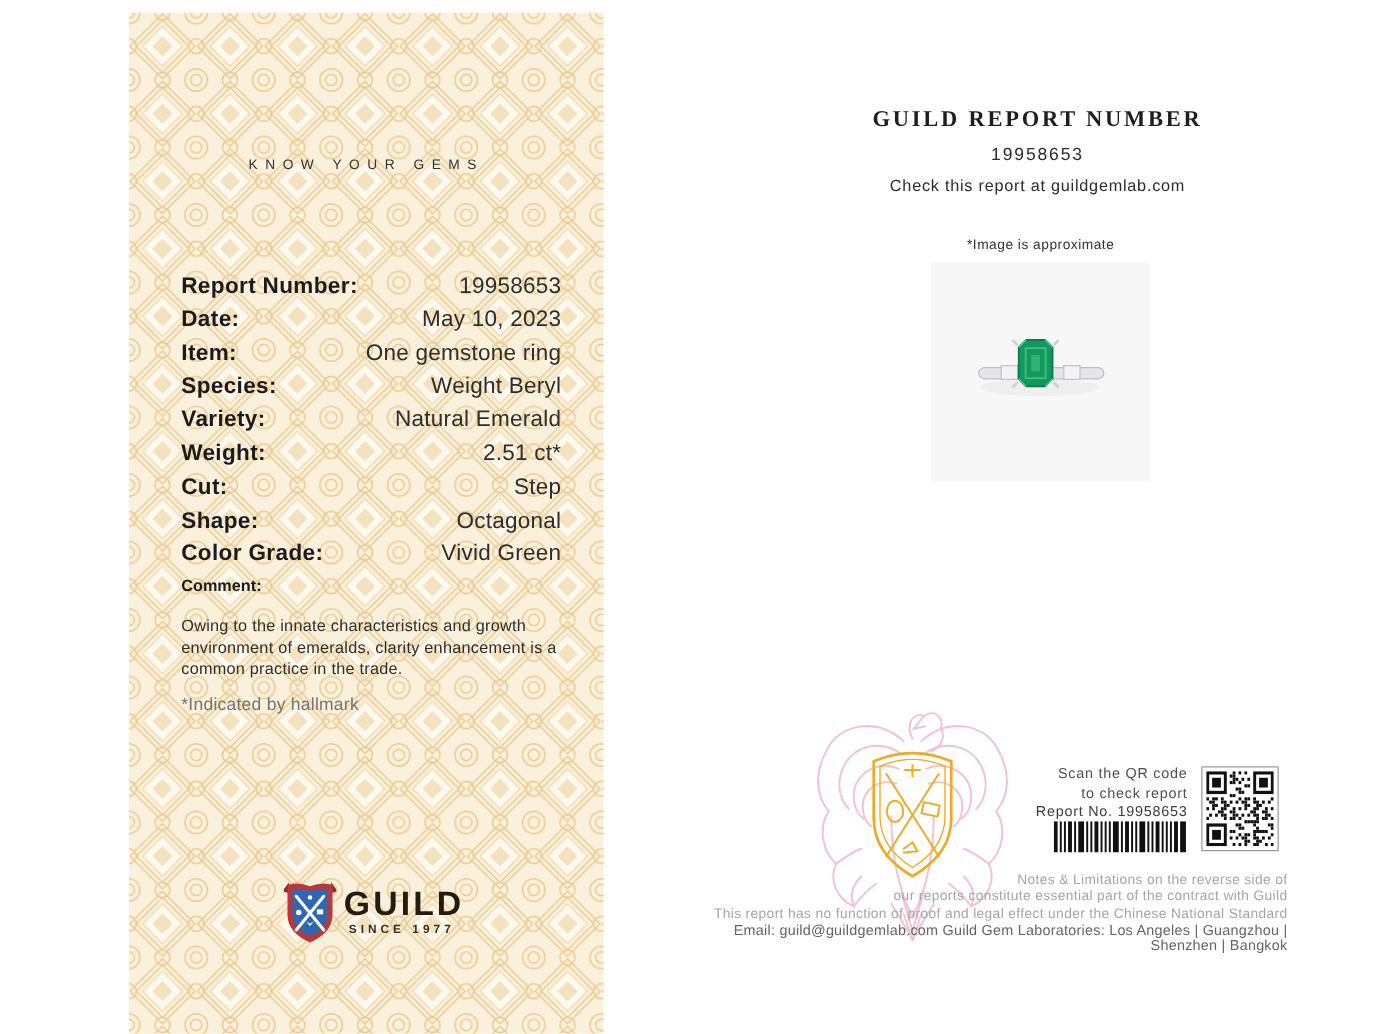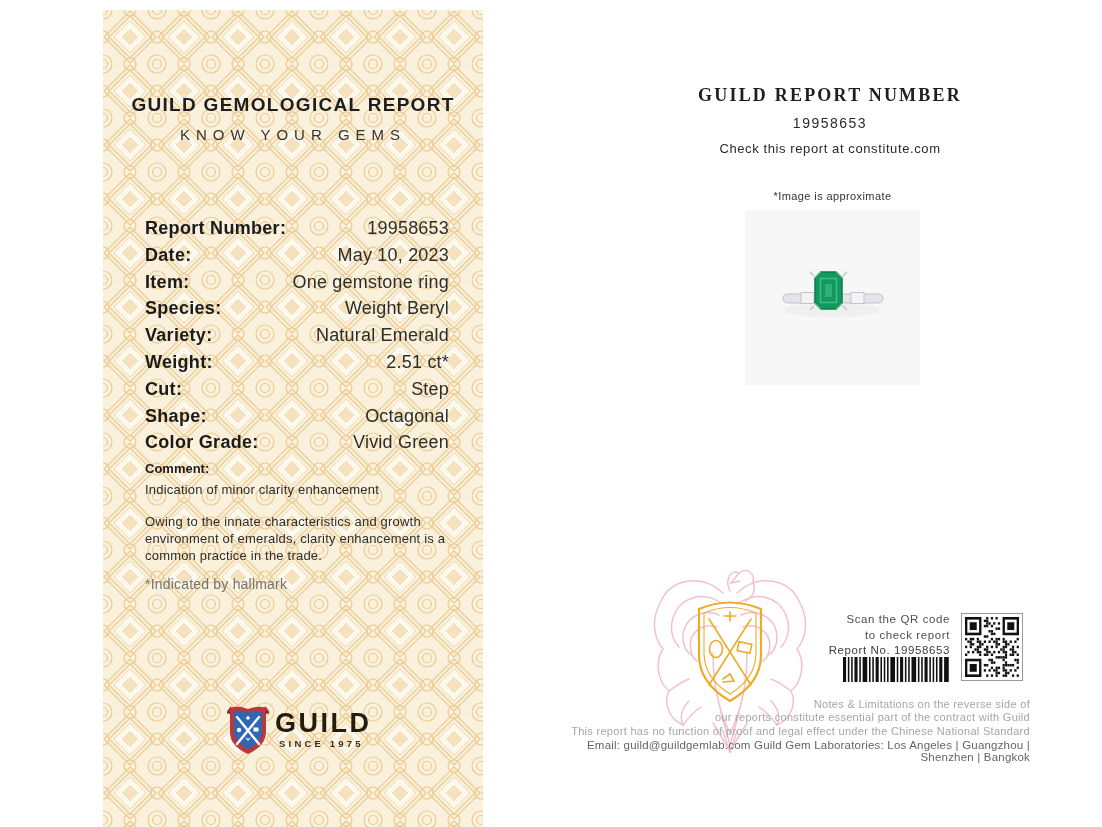--- a/index.html
+++ b/index.html
@@ -8,21 +8,21 @@
   .abs { position:absolute; }
 
   
   #left-panel { left:103px; top:10px; width:380px; height:817px; }
   #pattern-bg { position:absolute; left:0; top:0; width:100%; height:100%; }
   .panel-content { position:absolute; left:0; top:0; width:100%; height:100%; }
 
   .cert-title { position:absolute; top:84px; left:0; width:100%; text-align:center;
                 font-size:19px; font-weight:bold; letter-spacing:1.3px; color:#1e1e1e; }
   .cert-subtitle { position:absolute; top:116px; left:0; width:100%; text-align:center;
-                   font-size:15px; letter-spacing:6px; color:#333; }
+                   font-size:11px; letter-spacing:6px; color:#333; }
 
   .fields { position:absolute; top:208px; left:42px; right:34px; }
   .row { display:flex; justify-content:space-between; height:26.8px; font-size:18px; }
   .lbl { font-weight:bold; color:#1b1b1b; letter-spacing:0.3px; }
   .val { color:#2d2d2d; letter-spacing:0.2px; }
 
   .comment-label { font-weight:bold; color:#1b1b1b; font-size:13px; margin-top:2px; }
   .comment-value { color:#2d2d2d; font-size:13px; margin-top:6px; letter-spacing:0.2px; }
   .comment-note  { color:#2d2d2d; font-size:13px; line-height:17px; margin-top:16px;
                    letter-spacing:0.2px; width:312px; }
@@ -85,21 +85,20 @@
             <circle cx="54" cy="27" r="6"></circle>
         </g>
         <path d="M27 11 L43 27 L27 43 L11 27 Z" fill="#fdf8ec" stroke="#eed9ae" stroke-width="1"></path>
         <path d="M27 18 L36 27 L27 36 L18 27 Z" fill="#f3e2bd" stroke="#ffffff" stroke-width="1"></path>
       </pattern>
     </defs>
     <rect width="380" height="817" fill="url(#guildpat)"></rect>
   </svg>
 
   <div class="panel-content">
-    <div class="cert-title">GUILD GEMOLOGICAL REPORT</div>
     <div class="cert-subtitle">KNOW YOUR GEMS</div>
 
     <div class="fields">
       <div class="row">
         <span class="lbl">Report Number:</span>
         <span class="val">19958653</span>
       </div>
       <div class="row">
         <span class="lbl">Date:</span>
         <span class="val">May 10, 2023</span>
@@ -127,46 +126,45 @@
       <div class="row">
         <span class="lbl">Shape:</span>
         <span class="val">Octagonal</span>
       </div>
       <div class="row">
         <span class="lbl">Color Grade:</span>
         <span class="val">Vivid Green</span>
       </div>
 
       <div class="comment-label">Comment:</div>
-      <div class="comment-value">Indication of minor clarity enhancement</div>
       <div class="comment-note">Owing to the innate characteristics and growth environment of emeralds, clarity enhancement is a common practice in the trade.</div>
       <div class="comment-foot">*Indicated by hallmark</div>
     </div>
 
     <div class="logo-block">
       <svg class="logo-shield" width="42" height="52" viewBox="0 0 42 52" xmlns="http://www.w3.org/2000/svg">
         <path d="M4 2 L-1 9 L6 11 Z" fill="#8f2b33"></path>
         <path d="M38 2 L43 9 L36 11 Z" fill="#8f2b33"></path>
         <path d="M21 5 Q31 1 39 4 L39 28 Q39 42 21 50 Q3 42 3 28 L3 4 Q11 1 21 5 Z" fill="#b5393f"></path>
         <path d="M21 9 Q29 6 35 8 L35 27 Q35 38 21 45 Q7 38 7 27 L7 8 Q13 6 21 9 Z" fill="#2f67b3"></path>
         <path d="M10 13 L32 40 M32 13 L10 40" stroke="#ffffff" stroke-width="2.4" stroke-linecap="round"></path>
         <circle cx="21" cy="14" r="1.8" fill="#ffffff"></circle>
         <circle cx="12" cy="26" r="2.2" fill="#ffffff"></circle>
         <rect x="26.5" y="23.5" width="5" height="4" fill="#ffffff"></rect>
         <path d="M18 33 l3 2 l3 -2 l-3 4 Z" fill="#ffffff"></path>
       </svg>
       <div class="logo-word">GUILD</div>
-      <div class="logo-tag">SINCE 1975</div>
+      <div class="logo-tag">SINCE 1977</div>
     </div>
   </div>
 </div>
 
 <div class="abs r-title">GUILD REPORT NUMBER</div>
 <div class="abs r-number">19958653</div>
-<div class="abs r-check">Check this report at constitute.com</div>
+<div class="abs r-check">Check this report at guildgemlab.com</div>
 
 <div class="abs img-note">*Image is approximate</div>
 
 <div class="abs photo">
   <svg width="175" height="175" viewBox="0 0 175 175" xmlns="http://www.w3.org/2000/svg">
     <ellipse cx="87" cy="100" rx="48" ry="7" fill="#000000" opacity="0.03"></ellipse>
     <rect x="38" y="84" width="100" height="9" rx="4.5" fill="#e4e4e9" stroke="#bfbfc9" stroke-width="1"></rect>
     <rect x="56" y="82.5" width="13" height="11" fill="#f3f3f6" stroke="#c3c3cd" stroke-width="1"></rect>
     <rect x="106" y="82.5" width="13" height="11" fill="#f3f3f6" stroke="#c3c3cd" stroke-width="1"></rect>
     <path d="M69 66 l-4 -4 M98 66 l4 -4 M69 96 l-4 4 M98 96 l4 4" stroke="#cfcfd8" stroke-width="2"></path>

